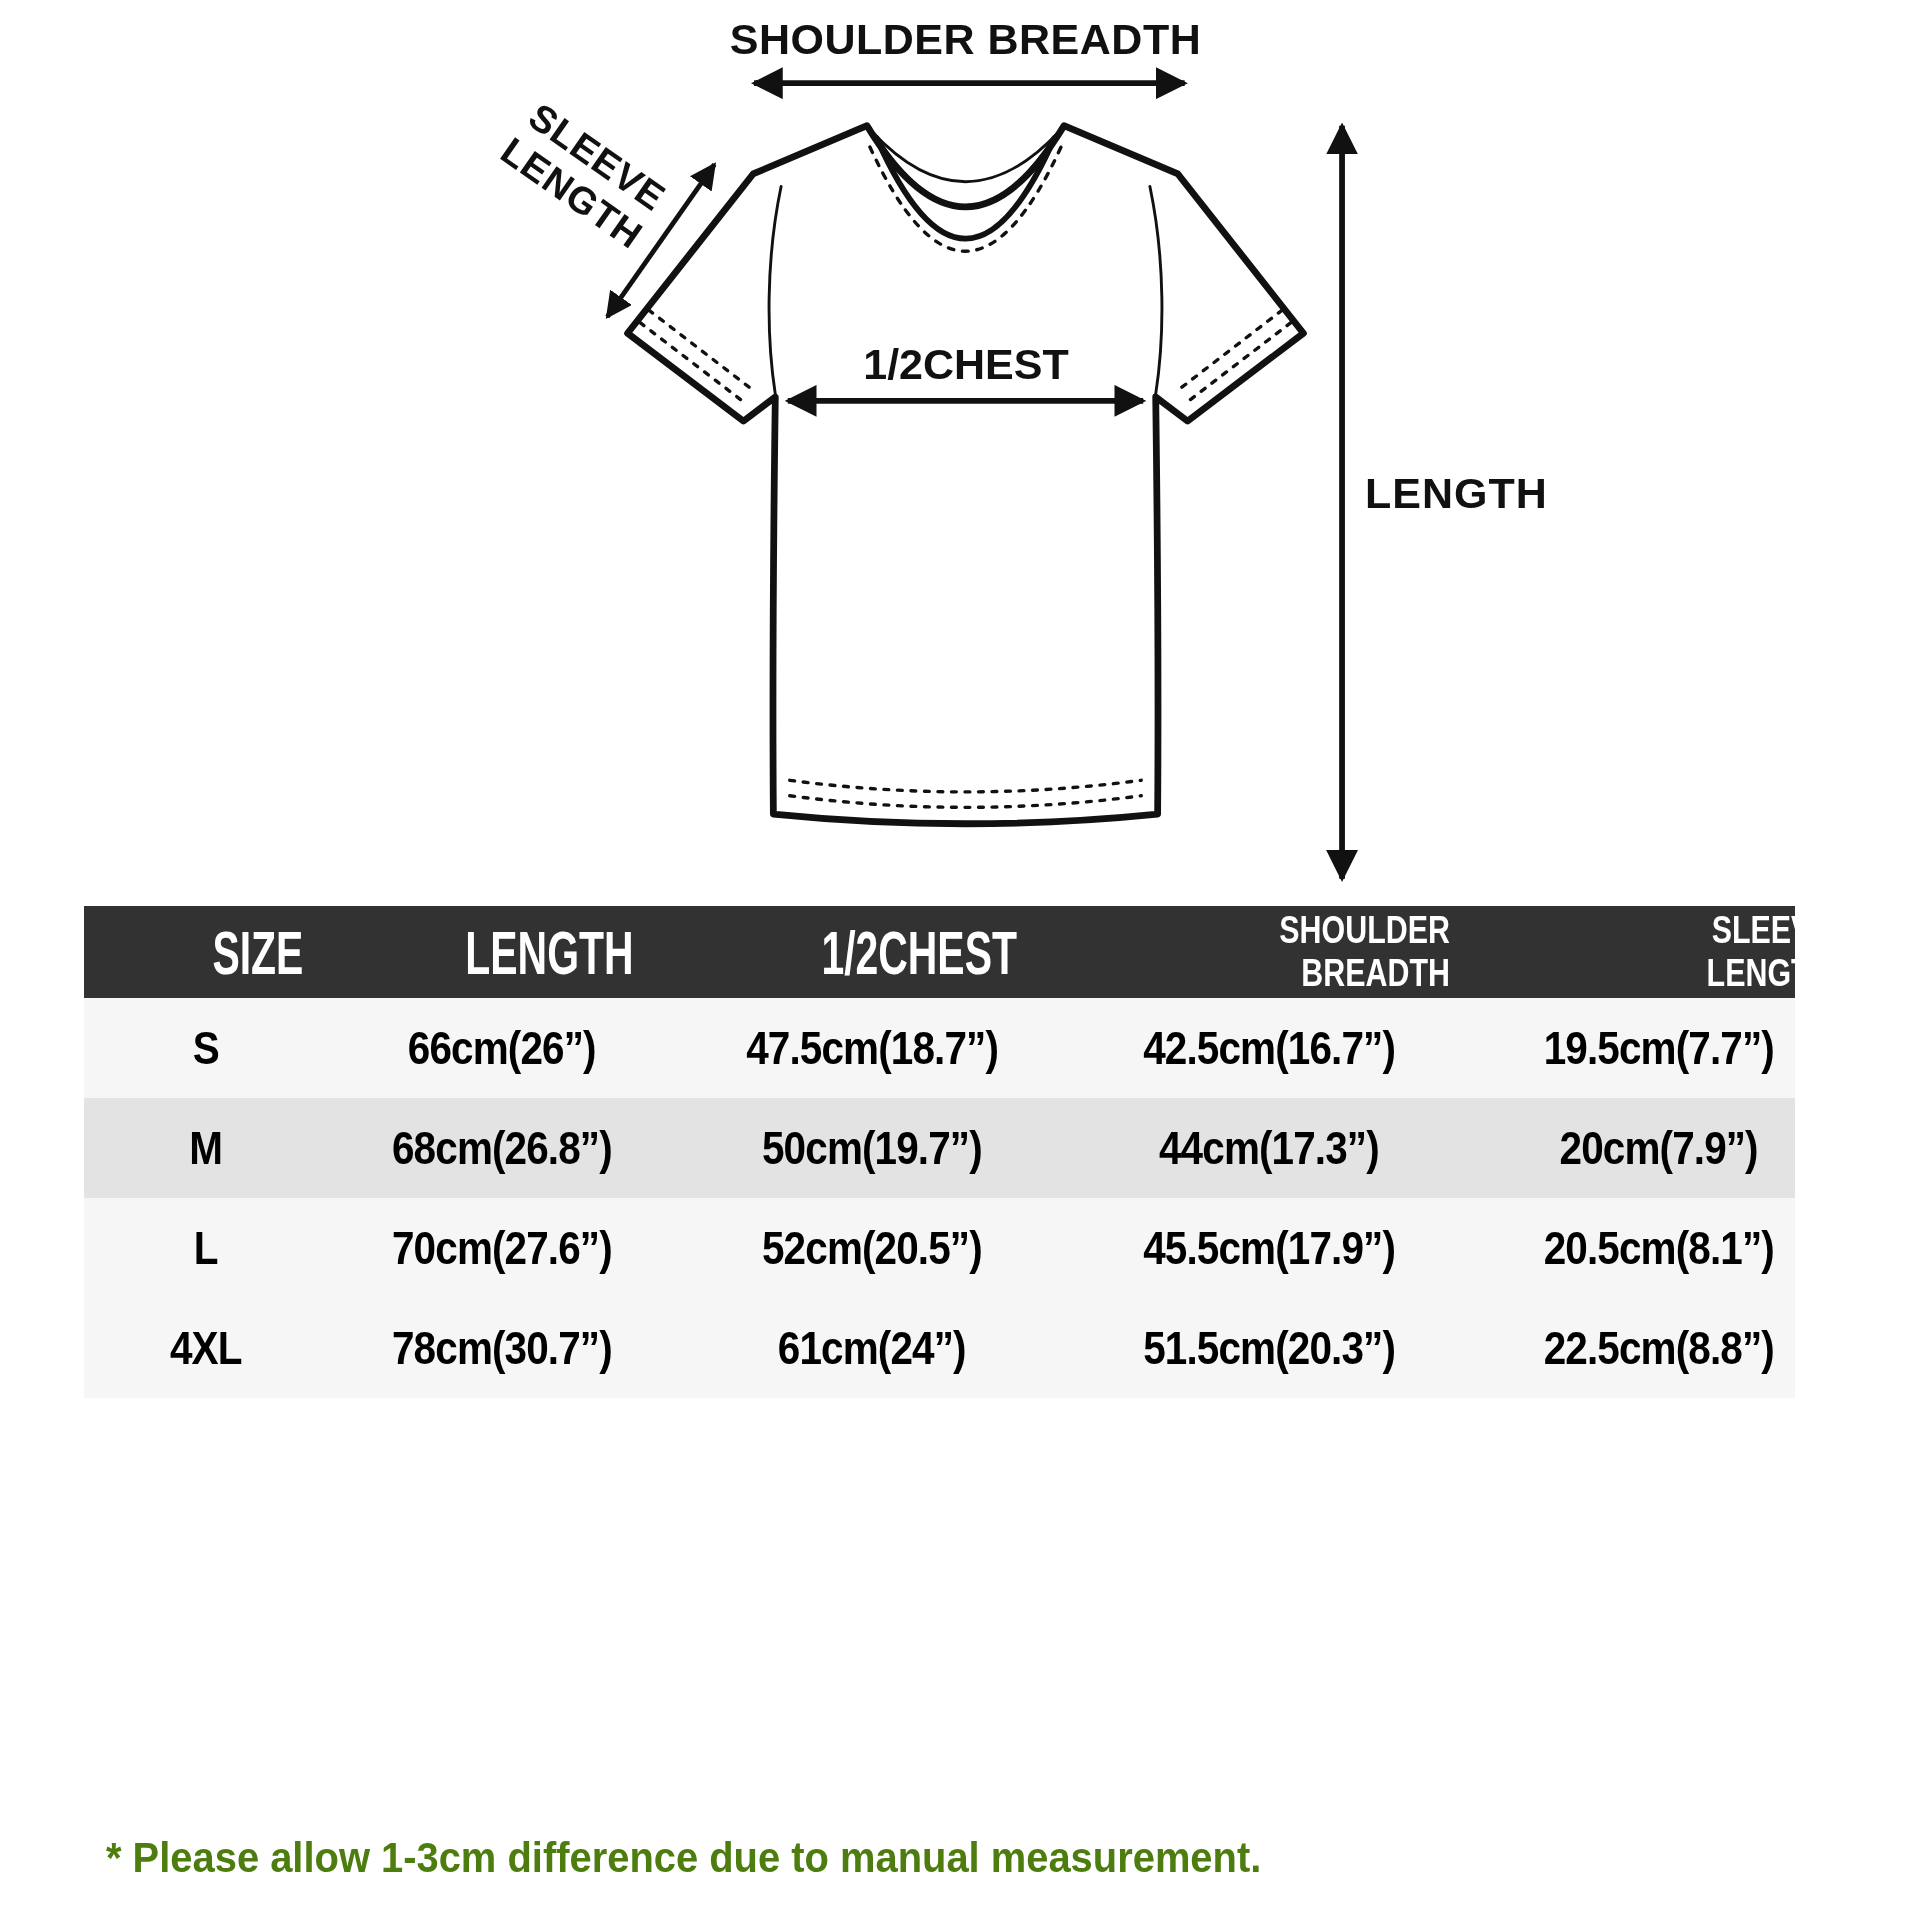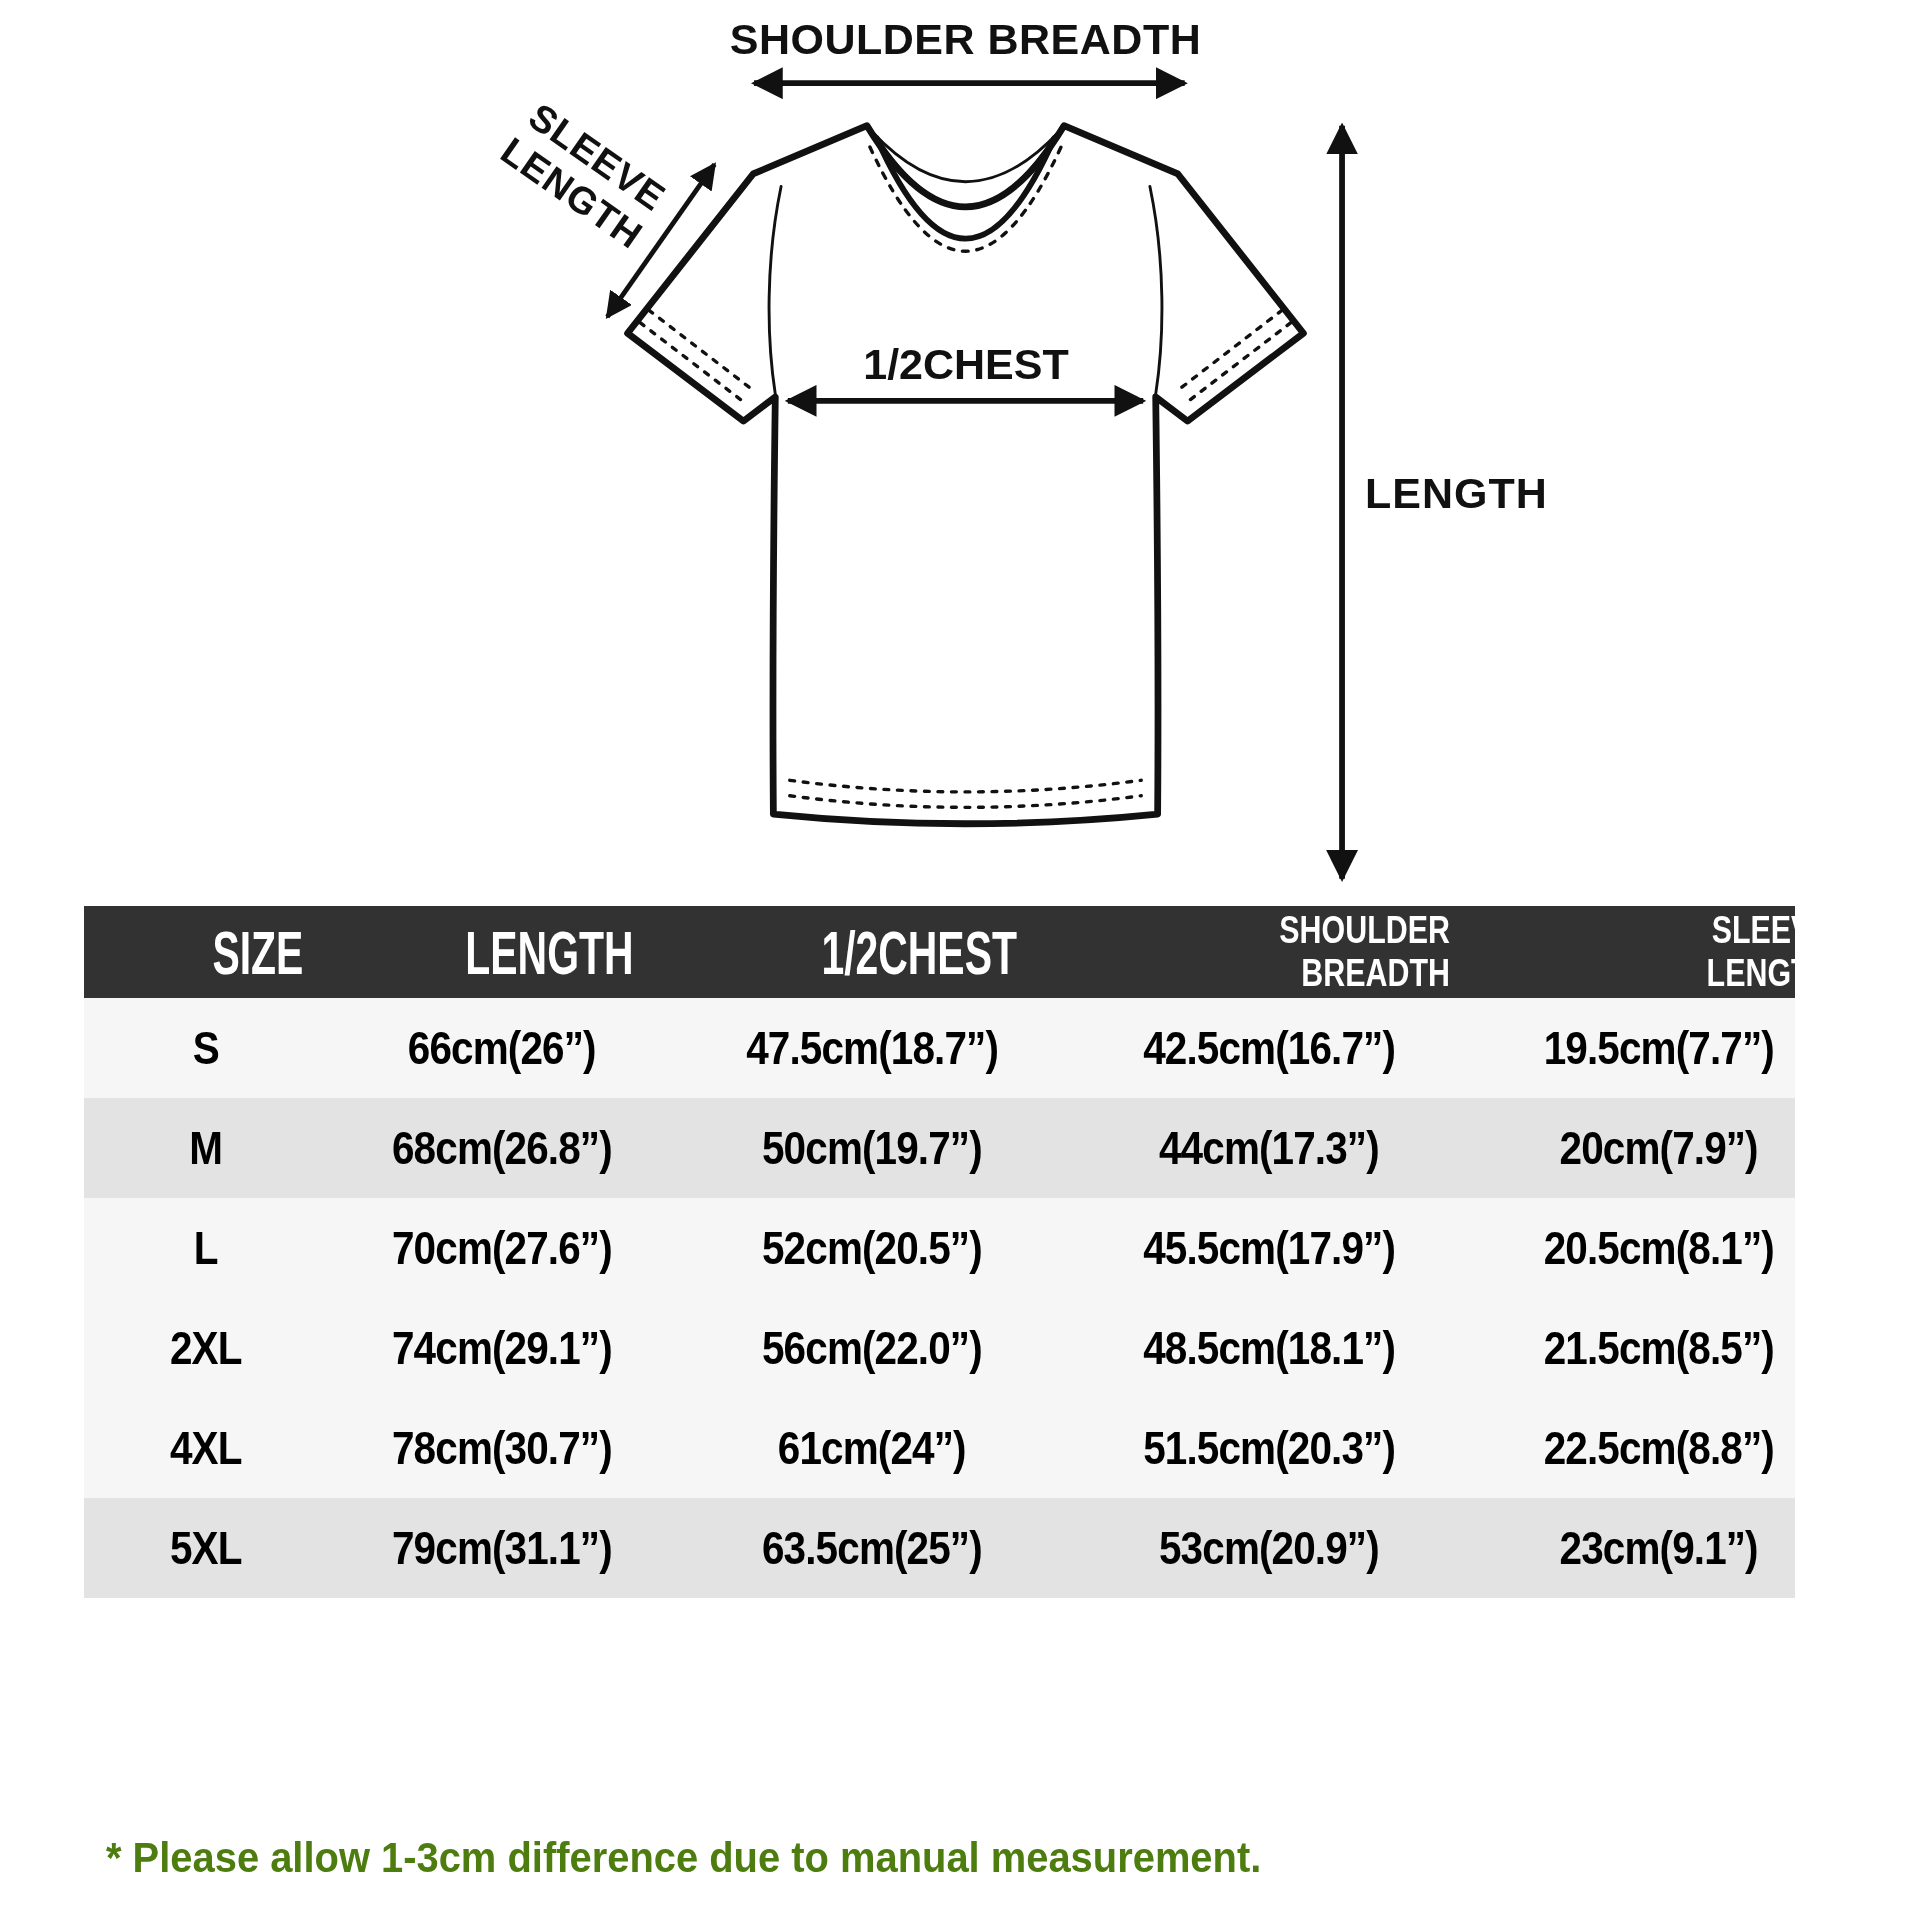--- a/index.html
+++ b/index.html
@@ -150,39 +150,25 @@
           <td><span class="cond cell">20cm(7.9”)</span></td>
         </tr>
         <tr class="light">
           <td><span class="cond cell">L</span></td>
           <td><span class="cond cell">70cm(27.6”)</span></td>
           <td><span class="cond cell">52cm(20.5”)</span></td>
           <td><span class="cond cell">45.5cm(17.9”)</span></td>
           <td><span class="cond cell">20.5cm(8.1”)</span></td>
         </tr>
         <tr class="light">
-          <td><span class="cond cell">2XL</span></td>
-          <td><span class="cond cell">74cm(29.1”)</span></td>
-          <td><span class="cond cell">56cm(22.0”)</span></td>
-          <td><span class="cond cell">48.5cm(18.1”)</span></td>
-          <td><span class="cond cell">21.5cm(8.5”)</span></td>
-        </tr>
-        <tr class="light">
           <td><span class="cond cell">4XL</span></td>
           <td><span class="cond cell">78cm(30.7”)</span></td>
           <td><span class="cond cell">61cm(24”)</span></td>
           <td><span class="cond cell">51.5cm(20.3”)</span></td>
           <td><span class="cond cell">22.5cm(8.8”)</span></td>
-        </tr>
-        <tr class="dark">
-          <td><span class="cond cell">5XL</span></td>
-          <td><span class="cond cell">79cm(31.1”)</span></td>
-          <td><span class="cond cell">63.5cm(25”)</span></td>
-          <td><span class="cond cell">53cm(20.9”)</span></td>
-          <td><span class="cond cell">23cm(9.1”)</span></td>
         </tr>
       </tbody>
   </table>
 
   <div class="footnote">
     <span class="cond">* Please allow 1-3cm difference due to manual measurement.</span>
   </div>
 
 </div>
 

